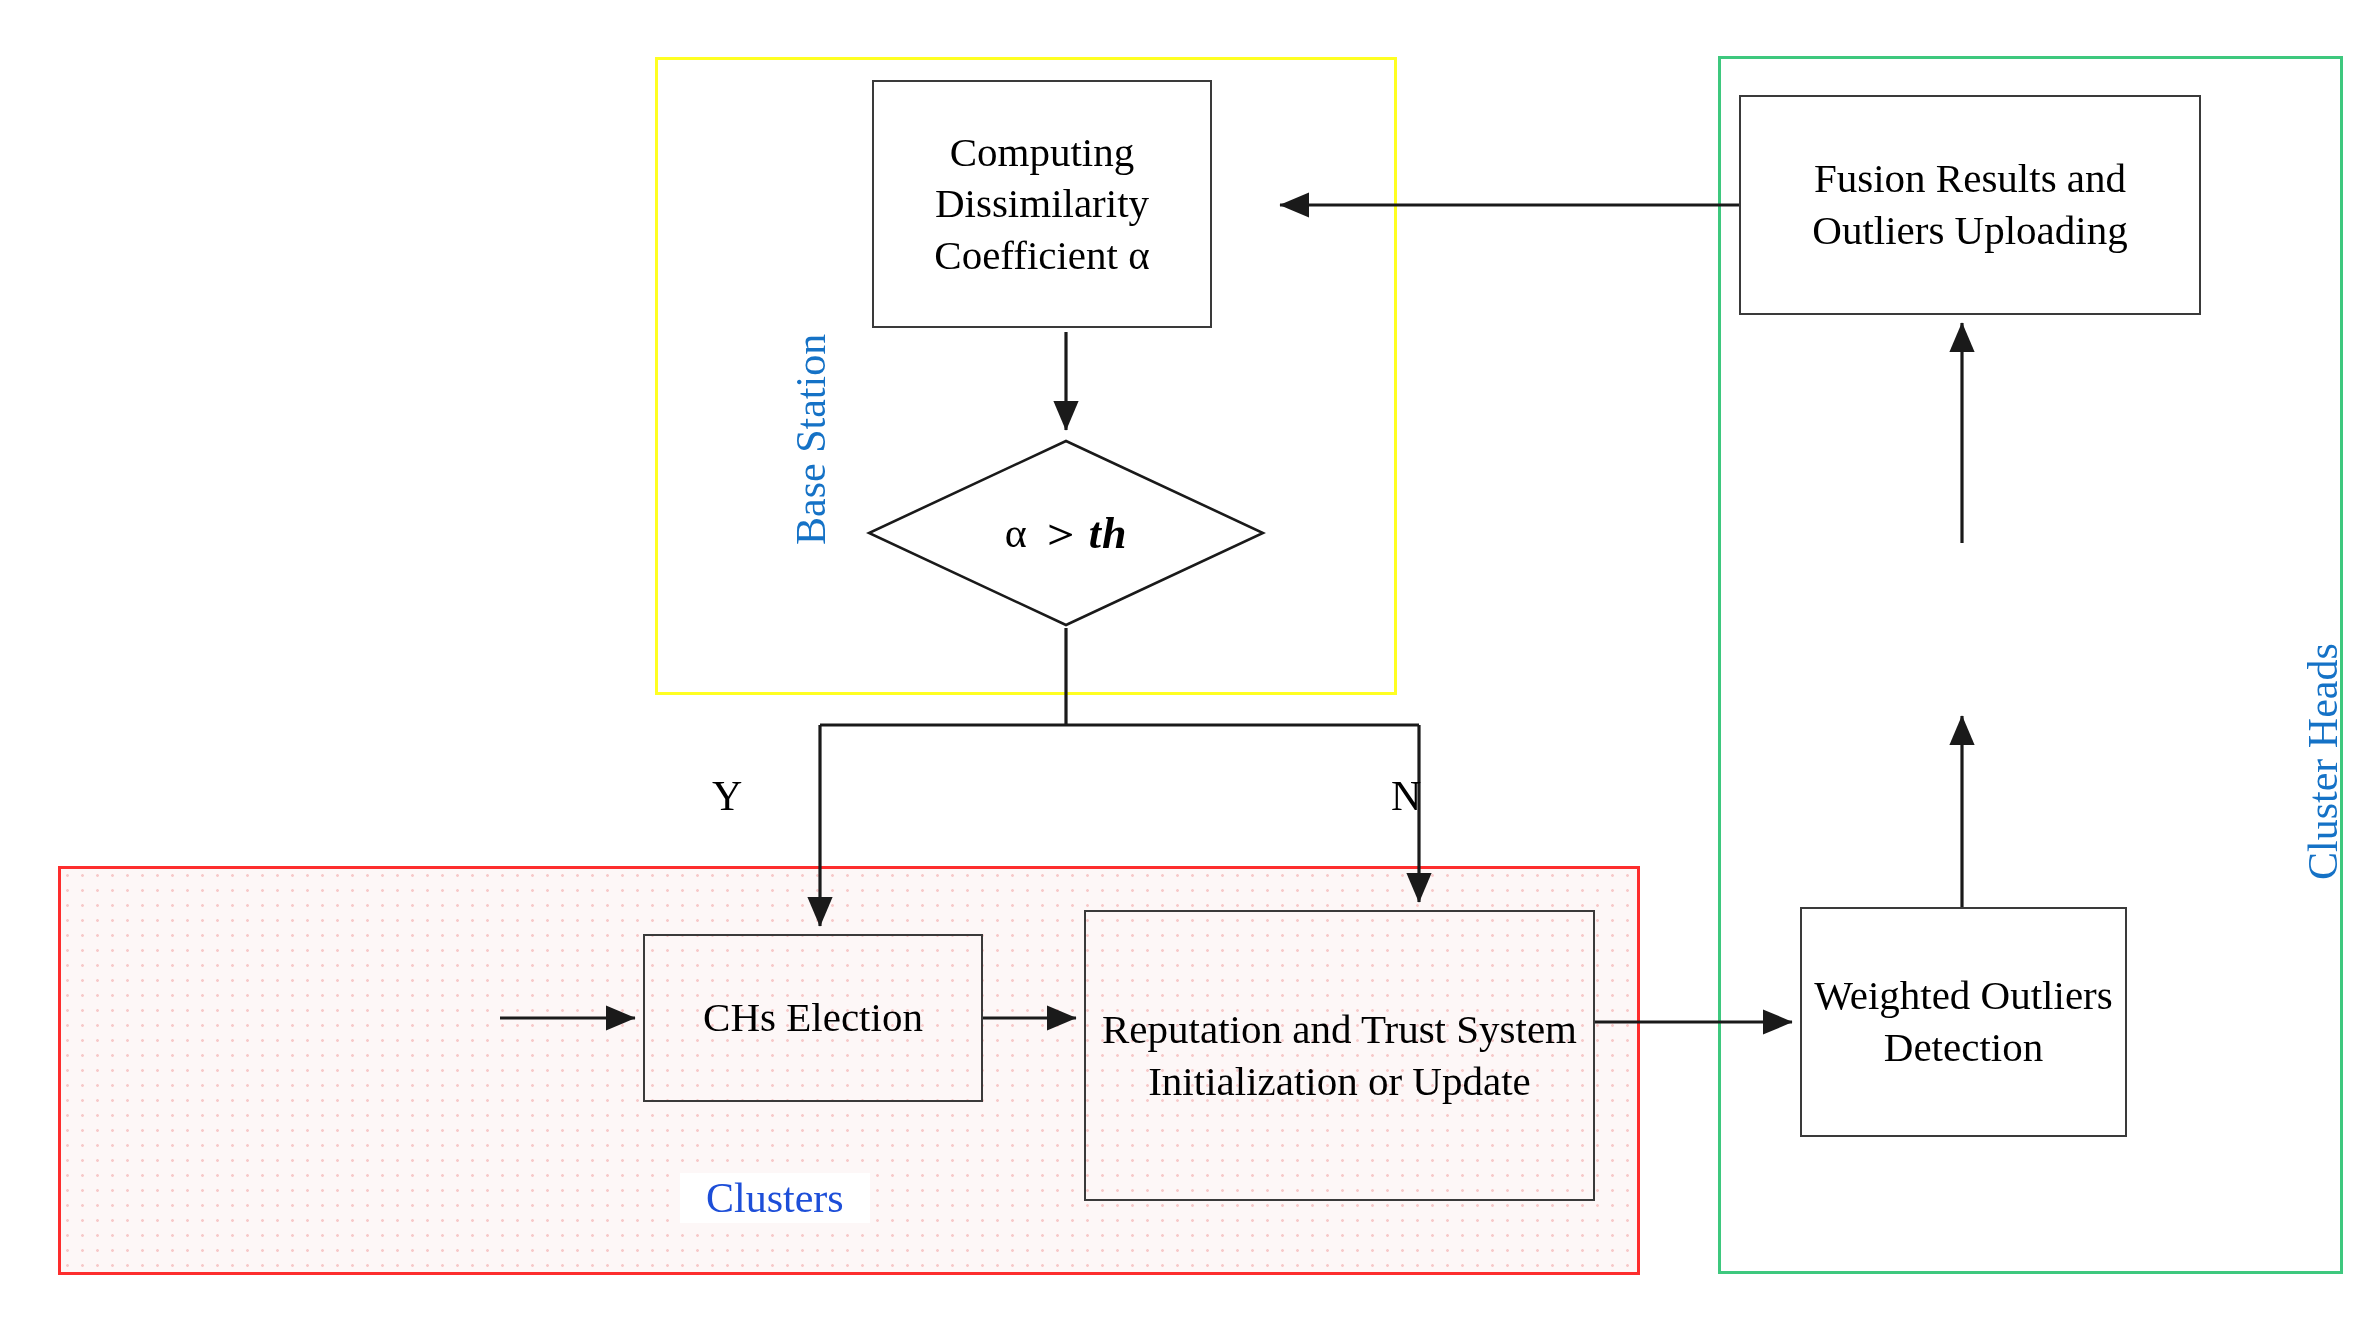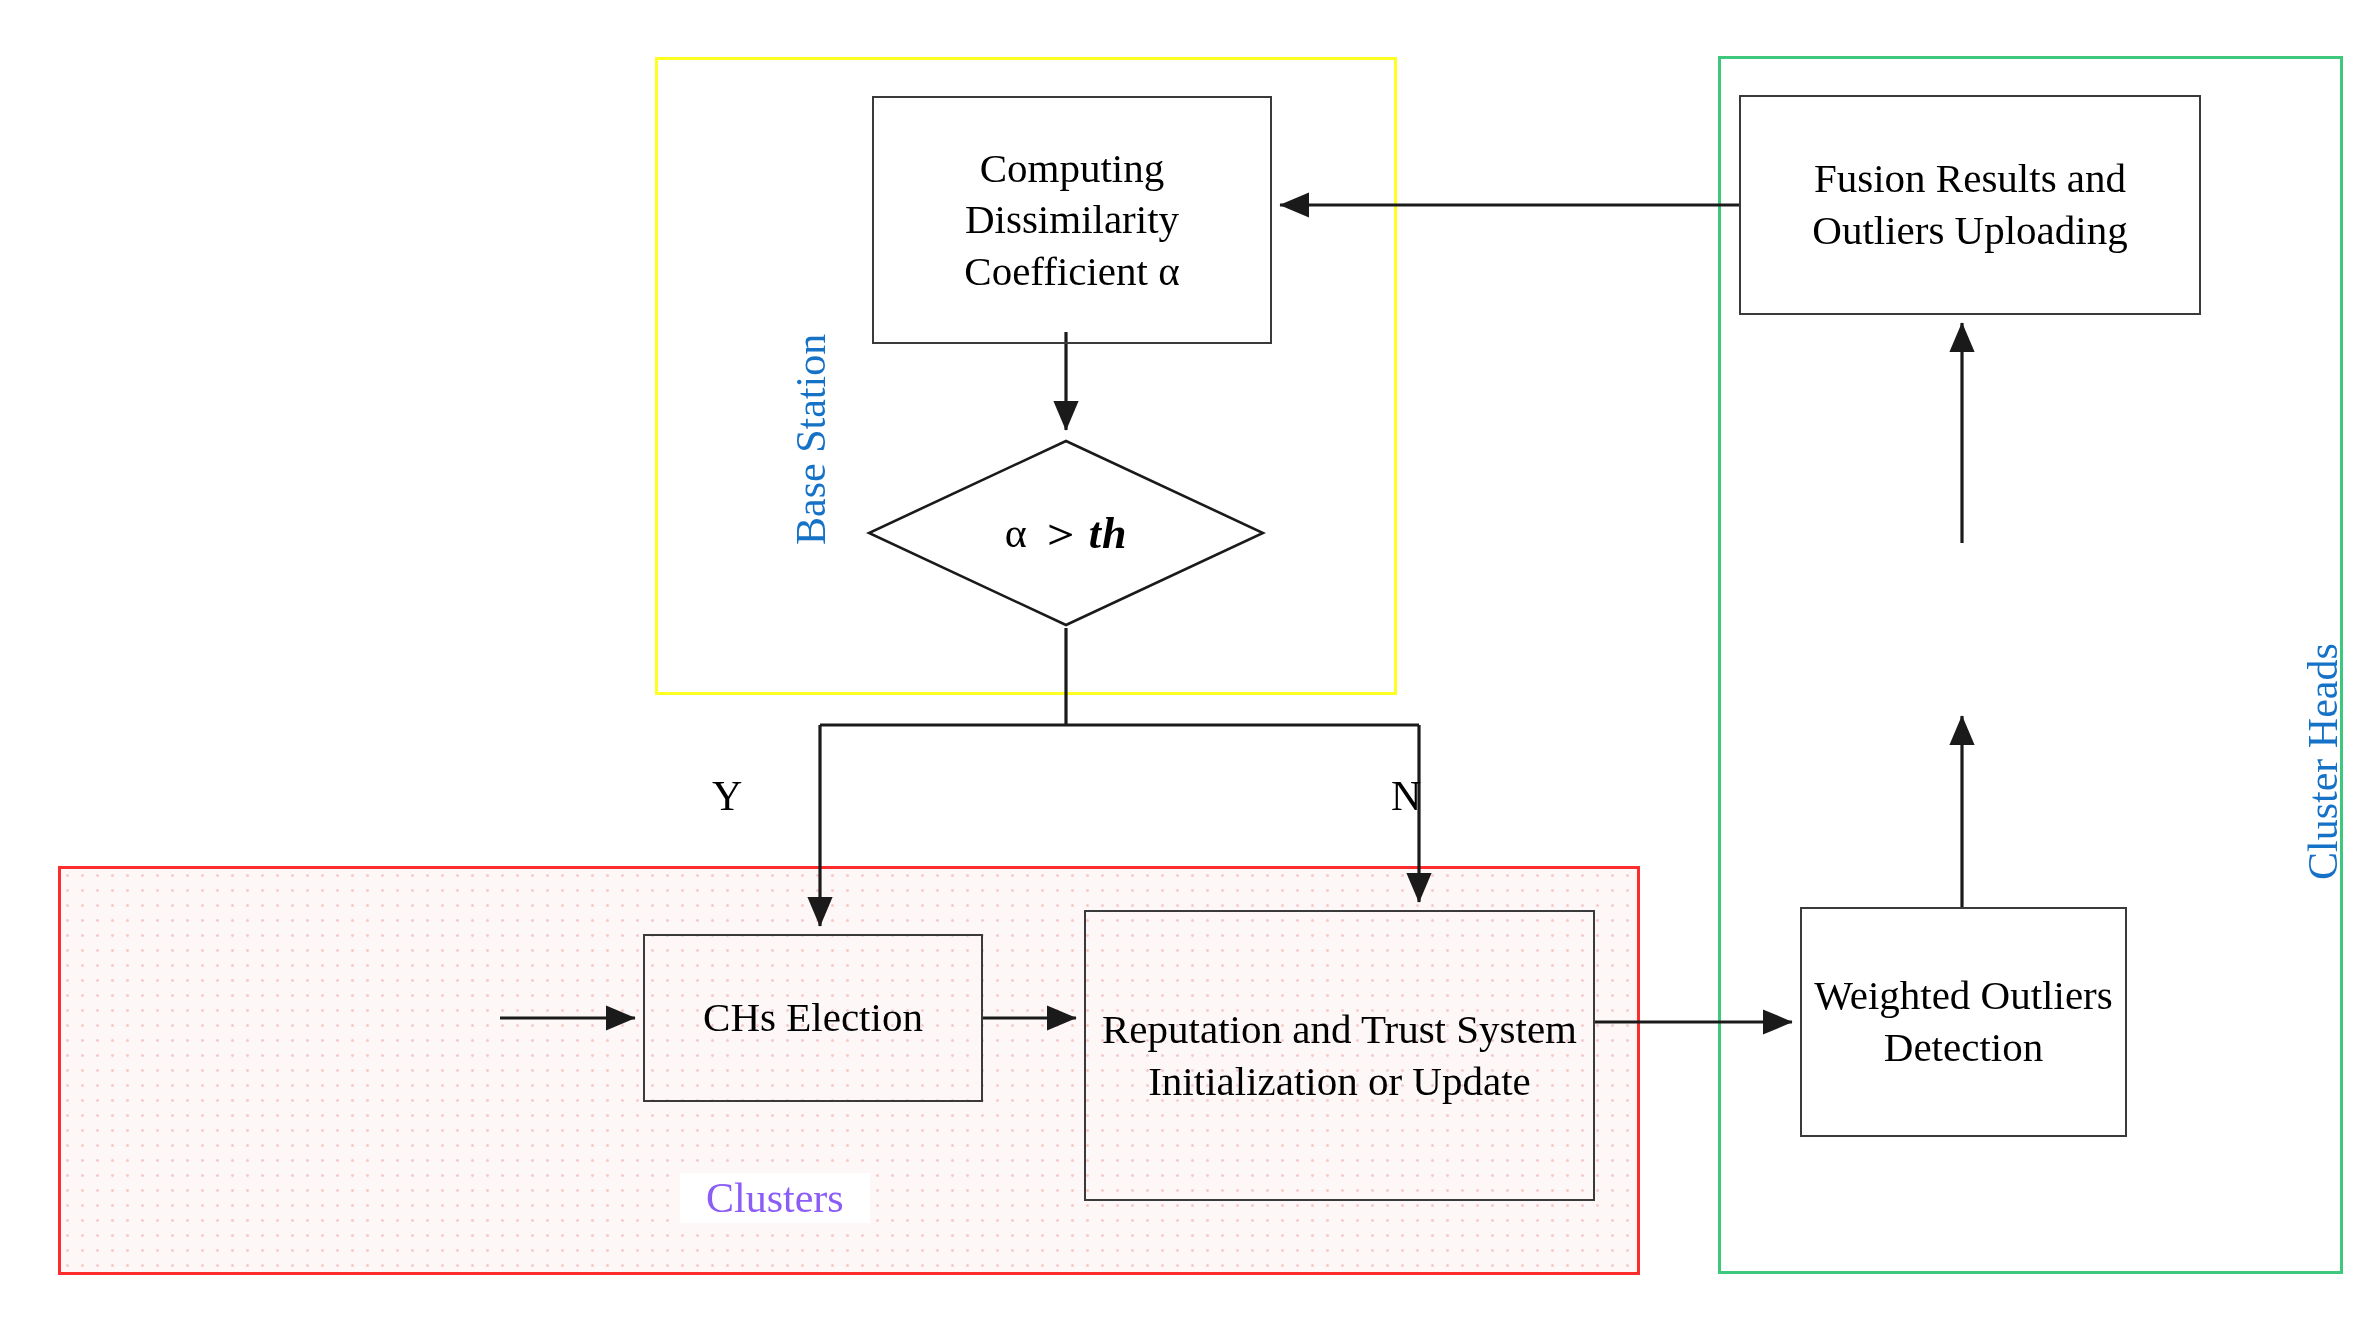--- a/index.html
+++ b/index.html
@@ -53,21 +53,21 @@
     transform: rotate(-90deg);
   }
   #label-base-station {
     left: 790px; top: 545px;
   }
   #label-cluster-heads {
     left: 2302px; top: 880px;
   }
   .group-label-horiz {
     position: absolute;
-    color: #8b5cf6;
+    color: #1d4ed8;
     font-size: 42px;
     line-height: 1;
     white-space: nowrap;
     background: #ffffff;
     padding: 4px 26px;
   }
   #label-clusters {
     left: 680px; top: 1173px;
   }
   
@@ -78,21 +78,21 @@
     background: transparent;
     display: flex;
     align-items: center;
     justify-content: center;
     text-align: center;
     color: #000000;
     font-size: 41px;
     line-height: 1.26;
     padding: 2px 8px;
   }
-  #node-computing   { left: 872px;  top: 96px;  width: 400px; height: 248px; }
+  #node-computing   { left: 872px;  top: 80px;  width: 340px; height: 248px; }
   #node-fusion      { left: 1739px; top: 95px;  width: 462px; height: 220px; }
   #node-credible    { left: 1796px; top: 543px; width: 332px; height: 165px; }
   #node-weighted    { left: 1800px; top: 907px; width: 327px; height: 230px; padding-left: 8px; }
   #node-clustering  { left: 180px;  top: 934px; width: 320px; height: 168px; }
   #node-chs         { left: 643px;  top: 934px; width: 340px; height: 168px; }
   #node-reputation  { left: 1084px; top: 910px; width: 511px; height: 291px; }
   
   #node-decision {
     position: absolute;
     left: 866px; top: 438px;

